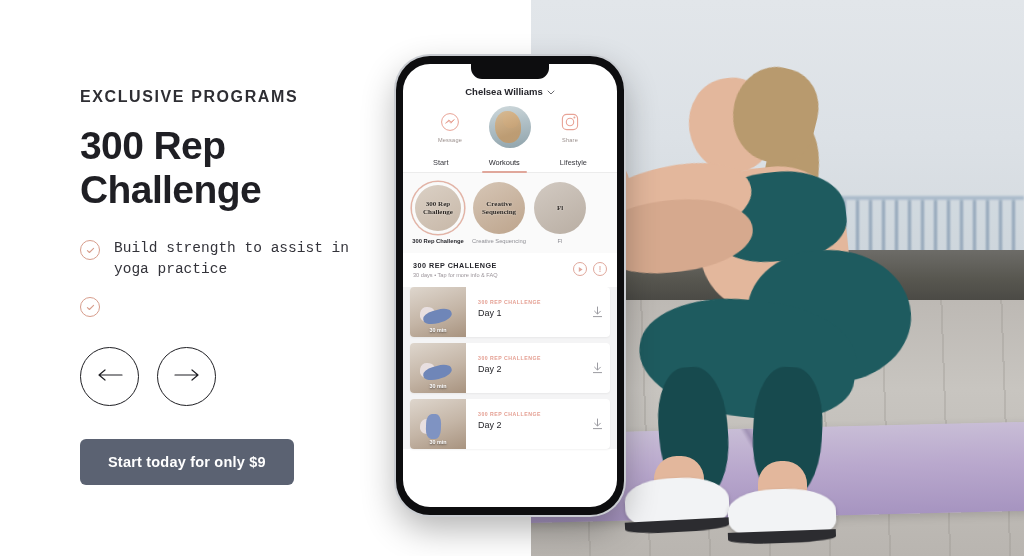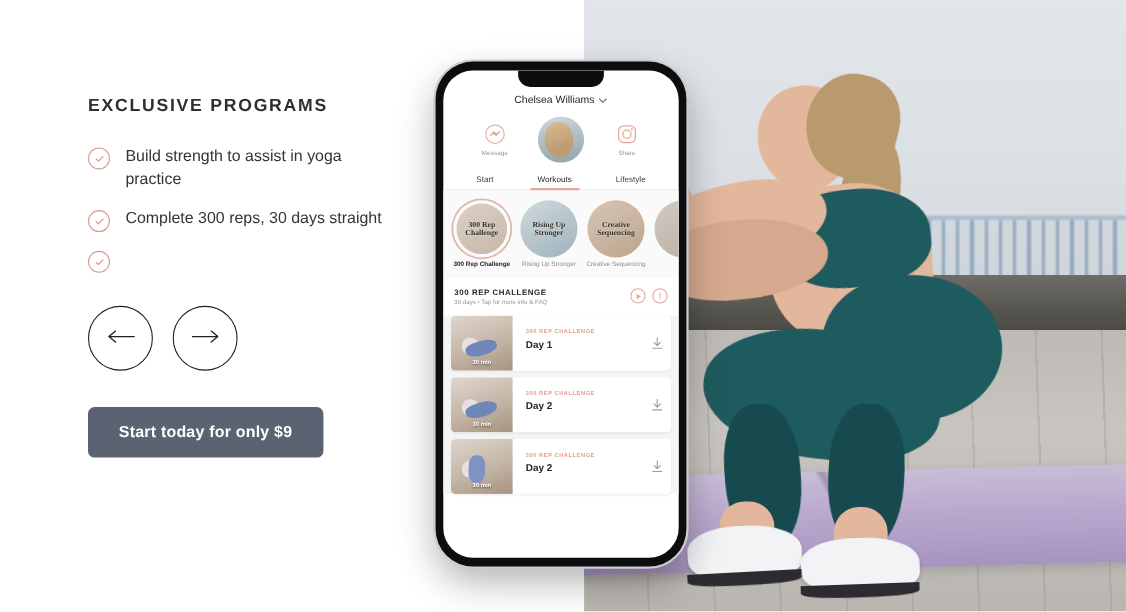--- a/index.html
+++ b/index.html
@@ -166,21 +166,21 @@
   .copy { position: absolute; left: 80px; top: 88px; width: 300px; }
   .eyebrow {
     font-size: 16px; font-weight: bold; letter-spacing: 1.6px;
     color: #2e2e33; text-transform: uppercase;
   }
   .headline {
     margin-top: 18px;
     font-size: 39px; line-height: 44px; font-weight: bold;
     color: #1f1f24; letter-spacing: -.6px;
   }
-  .bullets { margin-top: 26px; }
+  .bullets { margin-top: 26px; font-family: Liberation Mono, monospace; }
   .bullet {
     display: flex; align-items: flex-start; gap: 14px; margin-bottom: 15px;
   }
   .check {
     flex: 0 0 auto; width: 20px; height: 20px; margin-top: 2px;
     border: 1.3px solid #d79d8c; border-radius: 50%;
     display: flex; align-items: center; justify-content: center;
   }
   .check svg { display: block; }
   .bullet-text {
@@ -212,21 +212,21 @@
     width: 100%; height: 100%; background: #ffffff;
     border-radius: 27px; overflow: hidden; position: relative;
   }
   .notch {
     position: absolute; left: 50%; top: 0; transform: translateX(-50%);
     width: 78px; height: 15px; background: #0d0d0f;
     border-radius: 0 0 11px 11px; z-index: 5;
   }
   .app { padding-top: 22px; }
   .app-title {
-    text-align: center; font-size: 9.5px; font-weight: normal; color: #25252b;
+    text-align: center; font-size: 9.5px; font-weight: bold; color: #25252b;
     display: flex; align-items: center; justify-content: center; gap: 4px;
   }
   .chev { display: block; }
 
   .profile-row {
     display: flex; align-items: center; justify-content: space-around;
     padding: 9px 16px 3px;
   }
   .pi { text-align: center; width: 46px; }
   .pi-ico {
@@ -329,21 +329,21 @@
   .badge {
     position: absolute; left: 50%; bottom: 4px; transform: translateX(-50%);
     font-size: 5.4px; color: #ffffff; font-weight: bold;
     text-shadow: 0 1px 2px rgba(0,0,0,.55);
   }
   .row-body { flex: 1; padding: 12px 0 0 12px; }
   .row-tag {
     font-size: 5.2px; font-weight: bold; letter-spacing: .5px; color: #e49e91;
   }
   .row-title {
-    font-size: 9px; font-weight: bold; color: #1f1f24; margin-top: 3px;
+    font-size: 9px; font-weight: normal; color: #1f1f24; margin-top: 3px;
   }
   .row-dl {
     width: 26px; flex: 0 0 auto; display: flex; align-items: center;
     justify-content: center; cursor: pointer;
   }
 </style>
 </head>
 <body>
 
 <div class="stage">
@@ -380,37 +380,33 @@
         <div class="fig-shape shoe-sole sole1"></div>
         <div class="fig-shape shoe-sole sole2"></div>
       </div>
     </div>
   </div>
 
   <div class="copy">
 
     <div class="eyebrow">EXCLUSIVE PROGRAMS</div>
 
+    <h1 class="headline">
+      <span>300 Rep</span><br>
+      <span>Challenge</span>
+    </h1>
 
     <div class="bullets">
       <div class="bullet">
         <span class="check">
           <svg width="11" height="11" viewBox="0 0 11 11">
               <path d="M2.4 5.6 L4.4 7.5 L8.6 3.3" fill="none" stroke="#d79d8c" stroke-width="1.1" stroke-linecap="round" stroke-linejoin="round"></path>
             </svg>
         </span>
         <span class="bullet-text">Build strength to assist in yoga practice</span>
-      </div>
-      <div class="bullet">
-        <span class="check">
-          <svg width="11" height="11" viewBox="0 0 11 11">
-              <path d="M2.4 5.6 L4.4 7.5 L8.6 3.3" fill="none" stroke="#d79d8c" stroke-width="1.1" stroke-linecap="round" stroke-linejoin="round"></path>
-            </svg>
-        </span>
-        <span class="bullet-text">Complete 300 reps, 30 days straight</span>
       </div>
       <div class="bullet">
         <span class="check">
           <svg width="11" height="11" viewBox="0 0 11 11">
               <path d="M2.4 5.6 L4.4 7.5 L8.6 3.3" fill="none" stroke="#d79d8c" stroke-width="1.1" stroke-linecap="round" stroke-linejoin="round"></path>
             </svg>
         </span>
       </div>
     </div>
 
@@ -481,26 +477,20 @@
         </div>
 
         <div class="carousel">
           <div class="prog sel">
             <div class="prog-circ c1">
               <span class="prog-circ-txt">300 Rep Challenge</span>
             </div>
             <div class="prog-name">300 Rep Challenge</div>
           </div>
           <div class="prog">
-            <div class="prog-circ c2">
-              <span class="prog-circ-txt">Rising Up Stronger</span>
-            </div>
-            <div class="prog-name">Rising Up Stronger</div>
-          </div>
-          <div class="prog">
             <div class="prog-circ c3">
               <span class="prog-circ-txt">Creative Sequencing</span>
             </div>
             <div class="prog-name">Creative Sequencing</div>
           </div>
           <div class="prog">
             <div class="prog-circ c4">
               <span class="prog-circ-txt">Fl</span>
             </div>
             <div class="prog-name">Fl</div>

